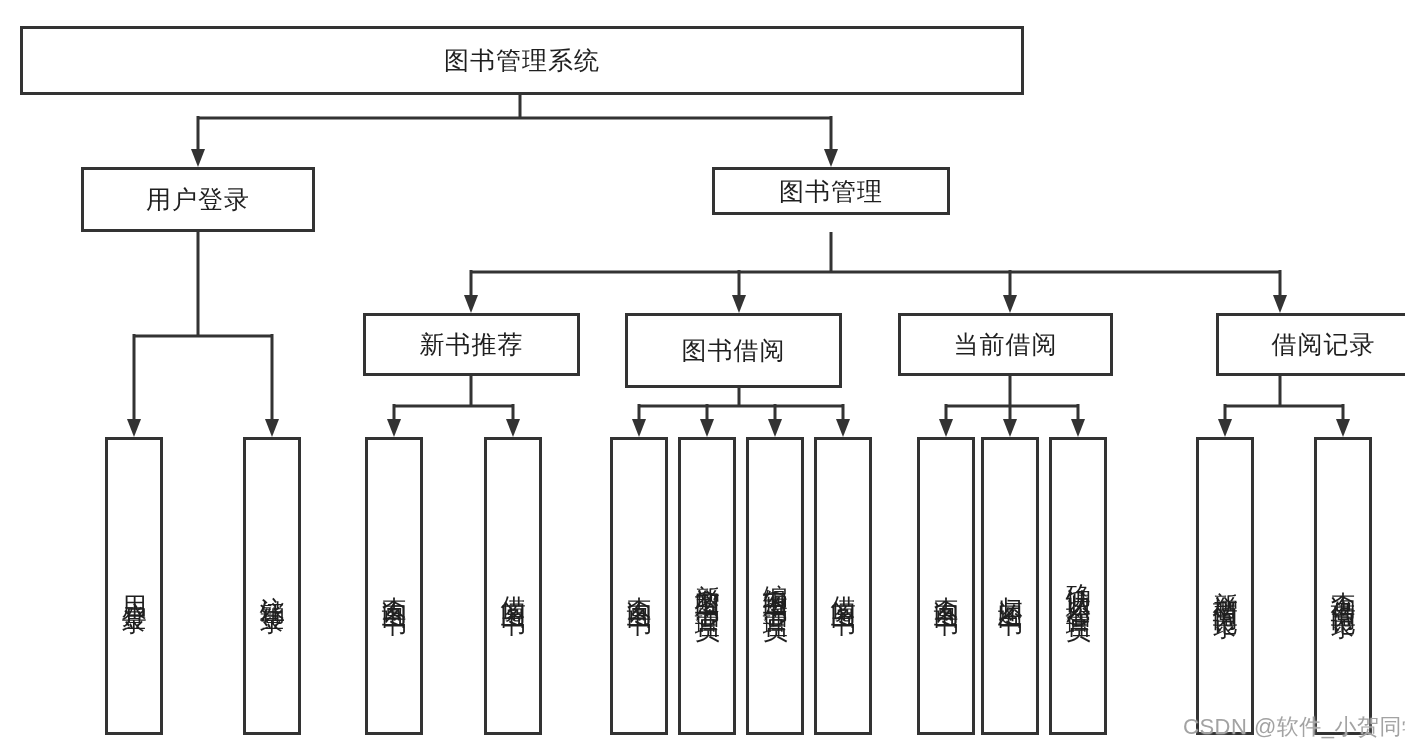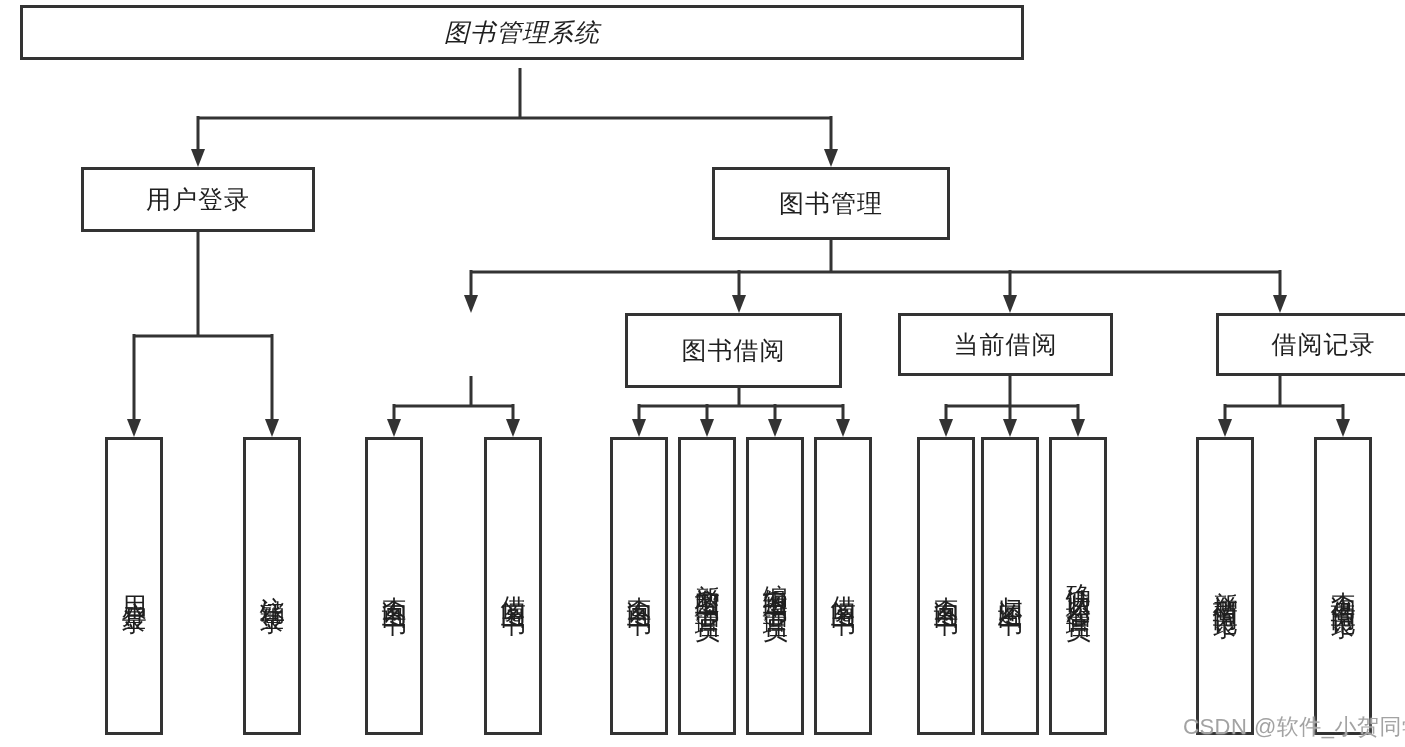--- a/index.html
+++ b/index.html
@@ -60,31 +60,34 @@
       <polygon points="768,419 782,419 775,437"></polygon>
       <polygon points="836,419 850,419 843,437"></polygon>
       <polygon points="939,419 953,419 946,437"></polygon>
       <polygon points="1003,419 1017,419 1010,437"></polygon>
       <polygon points="1071,419 1085,419 1078,437"></polygon>
       <polygon points="1218,419 1232,419 1225,437"></polygon>
       <polygon points="1336,419 1350,419 1343,437"></polygon>
     </g>
   </svg>
 
-  <div class="box" style="left:20px;top:5px;width:1004px;height:55px;font-style:italic;">
+  <div class="box" style="left:20px;top:26px;width:1004px;height:69px;">
     <span class="hlabel">图书管理系统</span>
   </div>
 
   <div class="box" style="left:81px;top:167px;width:234px;height:65px;">
     <span class="hlabel">用户登录</span>
   </div>
-  <div class="box" style="left:712px;top:167px;width:238px;height:73px;">
+  <div class="box" style="left:712px;top:167px;width:238px;height:48px;">
     <span class="hlabel">图书管理</span>
   </div>
 
+  <div class="box" style="left:363px;top:313px;width:217px;height:63px;">
+    <span class="hlabel">新书推荐</span>
+  </div>
   <div class="box" style="left:625px;top:313px;width:217px;height:75px;">
     <span class="hlabel">图书借阅</span>
   </div>
   <div class="box" style="left:898px;top:313px;width:215px;height:63px;">
     <span class="hlabel">当前借阅</span>
   </div>
   <div class="box" style="left:1172px;top:313px;width:215px;height:63px;margin-left:44px;">
     <span class="hlabel">借阅记录</span>
   </div>
 

